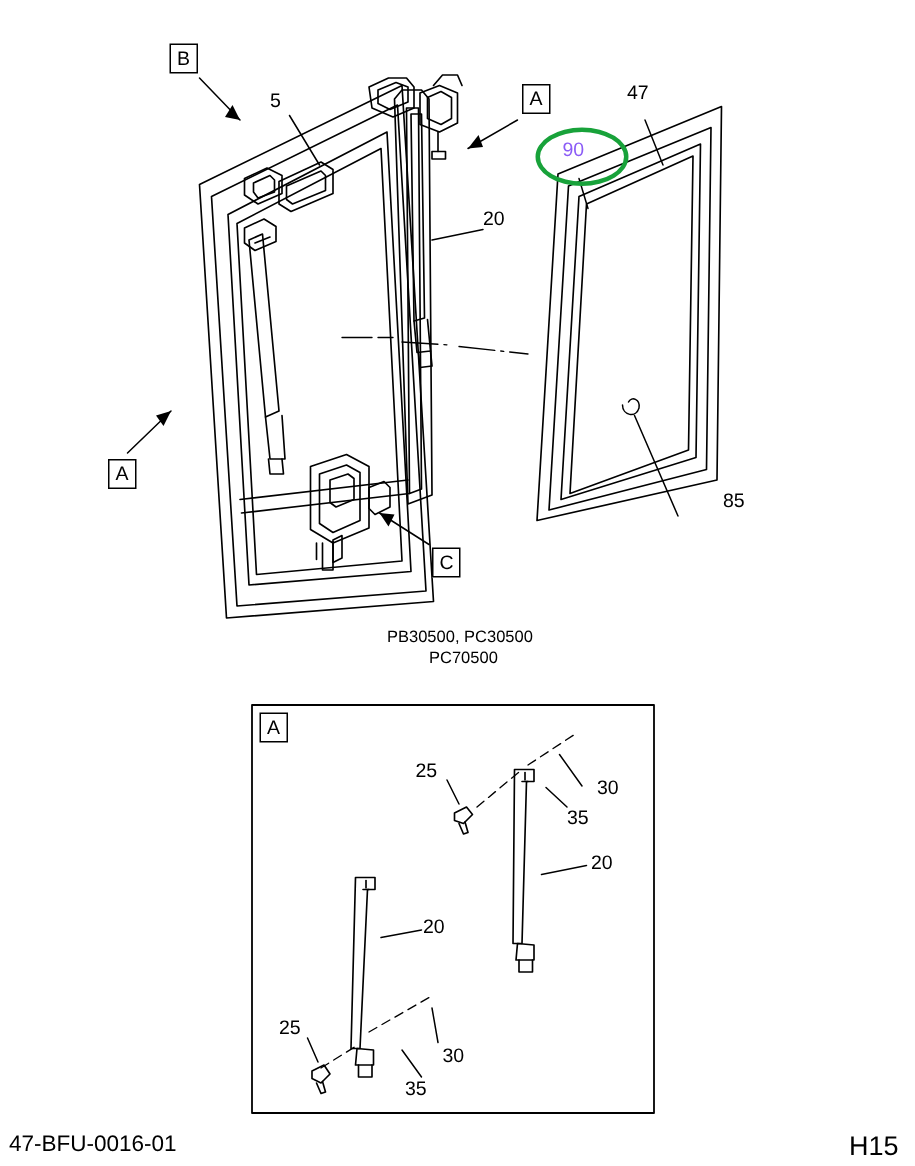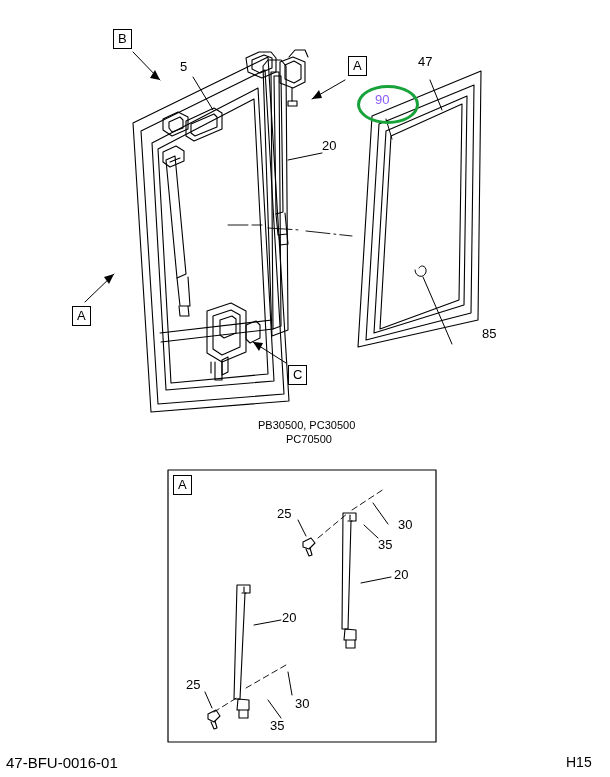--- a/index.html
+++ b/index.html
@@ -53,21 +53,21 @@
   .footer-left {
     position: absolute;
     left: 6px;
     top: 754px;
     font-size: 15px;
   }
   .footer-right {
     position: absolute;
     left: 566px;
     top: 754px;
-    font-size: 14px;
+    font-size: 18px;
   }
   .callout-circle {
     position: absolute;
     border: 3px solid #18a23a;
     border-radius: 50%;
     background: transparent;
   }
   .callout-num {
     position: absolute;
     font-size: 13px;

